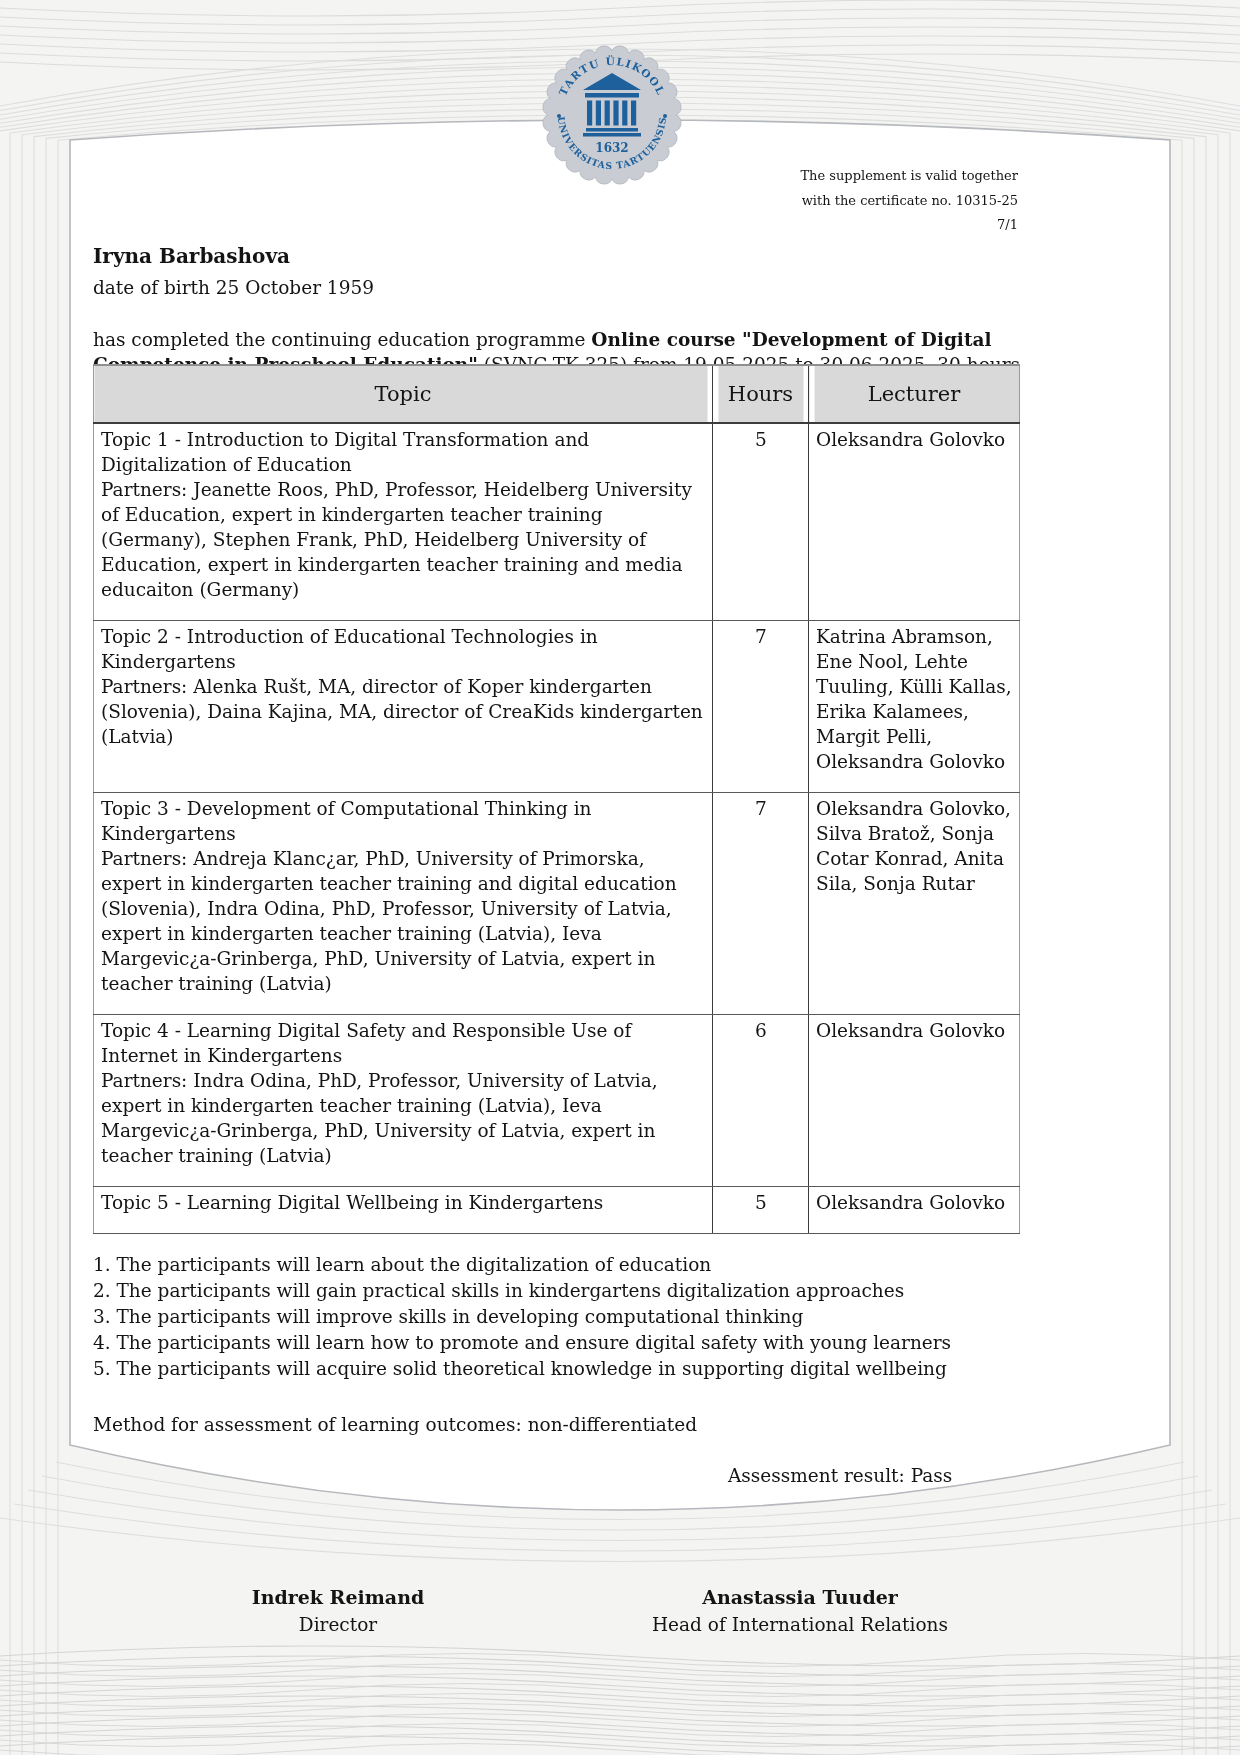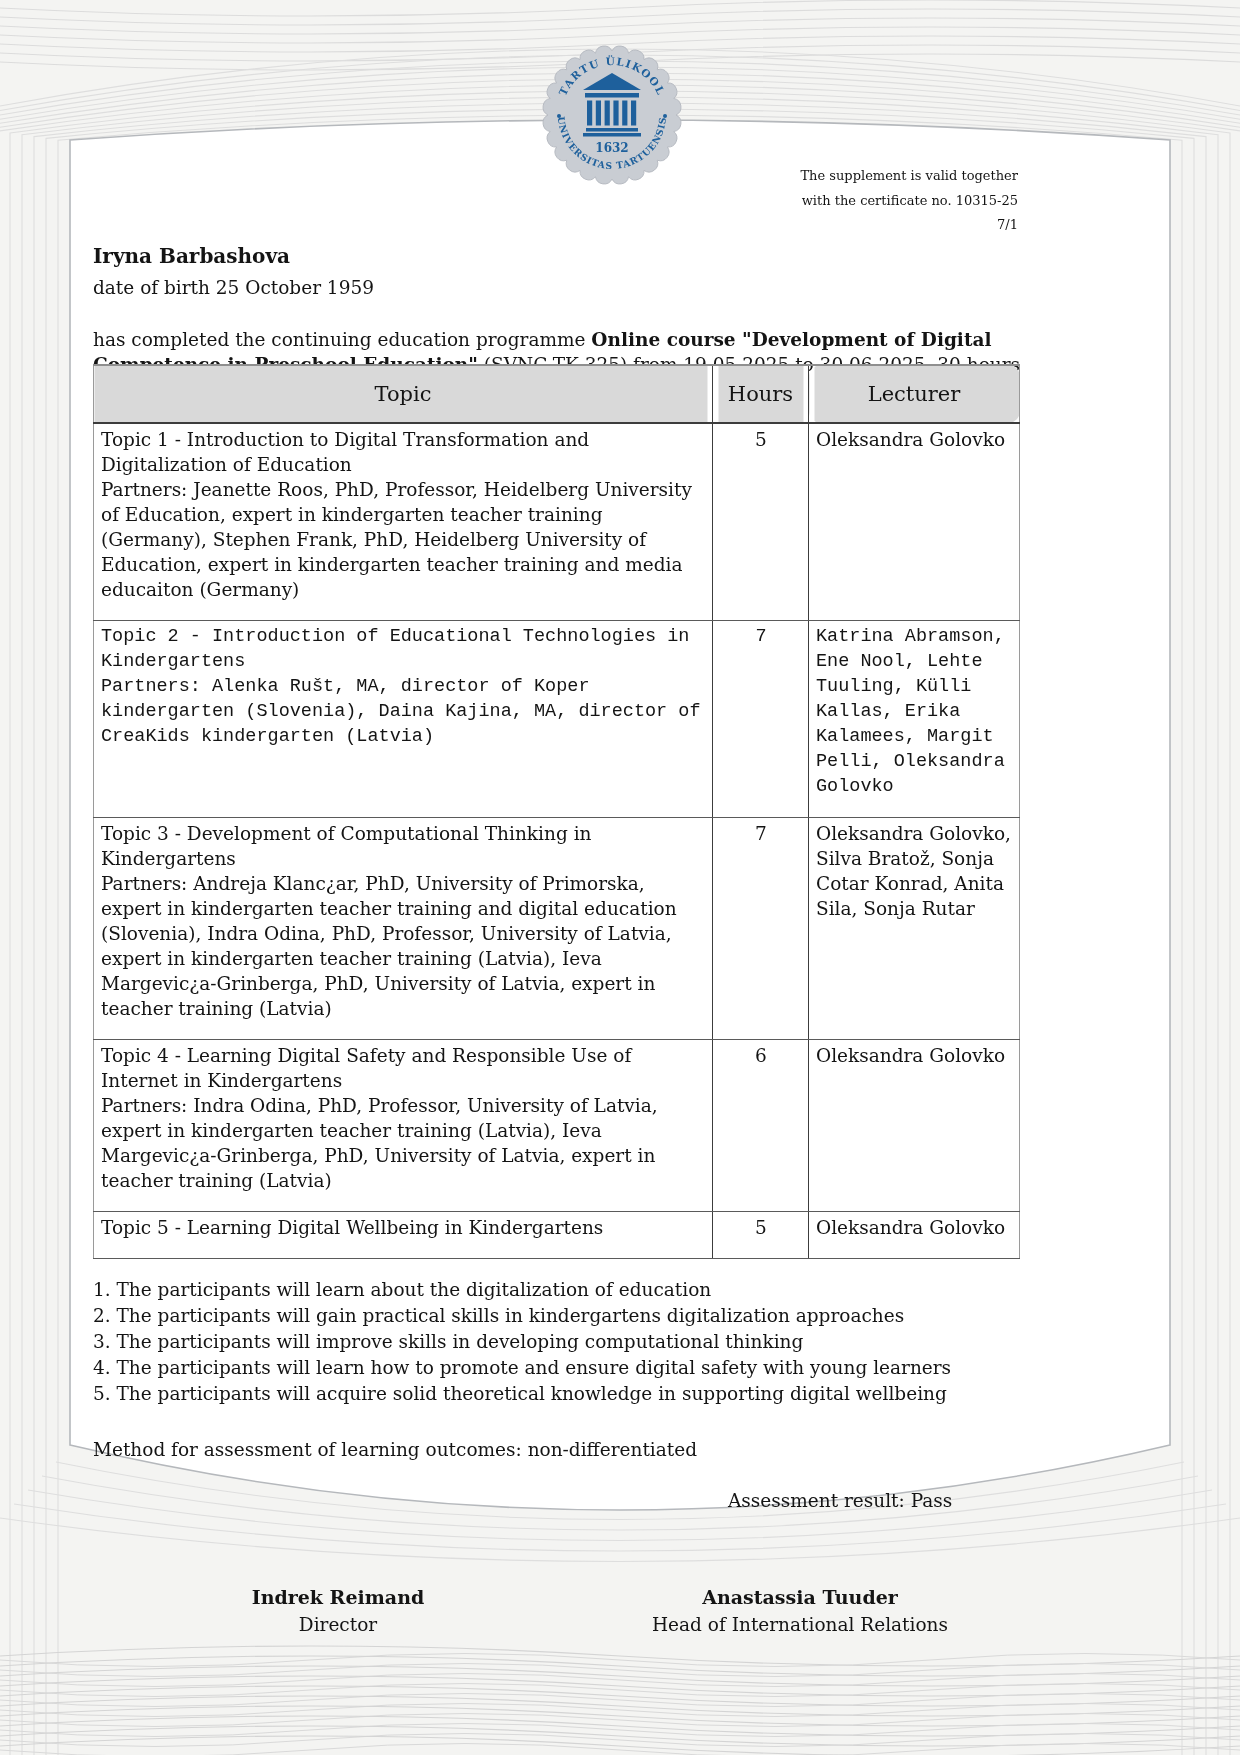--- a/index.html
+++ b/index.html
@@ -22,29 +22,29 @@
   .main{top:364px;left:93px;width:926px;}
   table.topics{border-collapse:collapse;width:926px;table-layout:fixed;
     font-size:18.5px;line-height:25px;
     border-left:1px solid #9a9a9a;border-right:1px solid #9a9a9a;}
   table.topics th{
     height:54px;font-weight:normal;font-size:21px;text-align:center;vertical-align:middle;
     border-top:2px solid #8f8f8f;border-bottom:2px solid #3c3c3c;
   }
   .th-topic{background:linear-gradient(to right,#d9d9d9 0 calc(100% - 5px),#ffffff 0);}
   .th-hours{background:linear-gradient(to right,#ffffff 0 5px,#d9d9d9 5px calc(100% - 5px),#ffffff 0);}
-  .th-lect{background:linear-gradient(to right,#ffffff 0 5px,#d9d9d9 0);border-radius:12px;}
+  .th-lect{background:linear-gradient(to right,#ffffff 0 5px,#d9d9d9 0);}
   table.topics td{
     vertical-align:top;padding:3px 6px 18px 7px;
     border-bottom:1.6px solid #5a5a5a;
   }
   table.topics td+td, table.topics th+th{border-left:1.2px solid #3c3c3c;}
   .td-topic{white-space:pre-line;}
   .td-hours{text-align:center;}
-  .r1 td{height:150px;} .r2 td{height:134px;font-family:Liberation Mono, monospace;} .r3 td{height:150px;} .r4 td{height:124px;} .r5 td{height:22px;}
+  .r1 td{height:150px;} .r2 td{height:134px;} .r3 td{height:150px;} .r4 td{height:124px;} .r5 td{height:22px;}
 
   .outcomes{margin-top:18px;font-size:18.5px;line-height:26px;}
   .assessment{margin-top:30px;position:relative;font-size:18.5px;line-height:25px;height:25px;}
   .assessment .result{position:absolute;left:635px;top:11px;white-space:nowrap;margin-top:40px;}
   .ects{margin-top:30px;font-size:18.5px;line-height:25px;}
 
   .sig{top:1584px;text-align:center;font-size:18.5px;line-height:27px;}
   .sig .sig-name{font-weight:bold;font-size:19px;}
   .sig-left{left:198px;width:280px;}
   .sig-right{left:630px;width:340px;}

